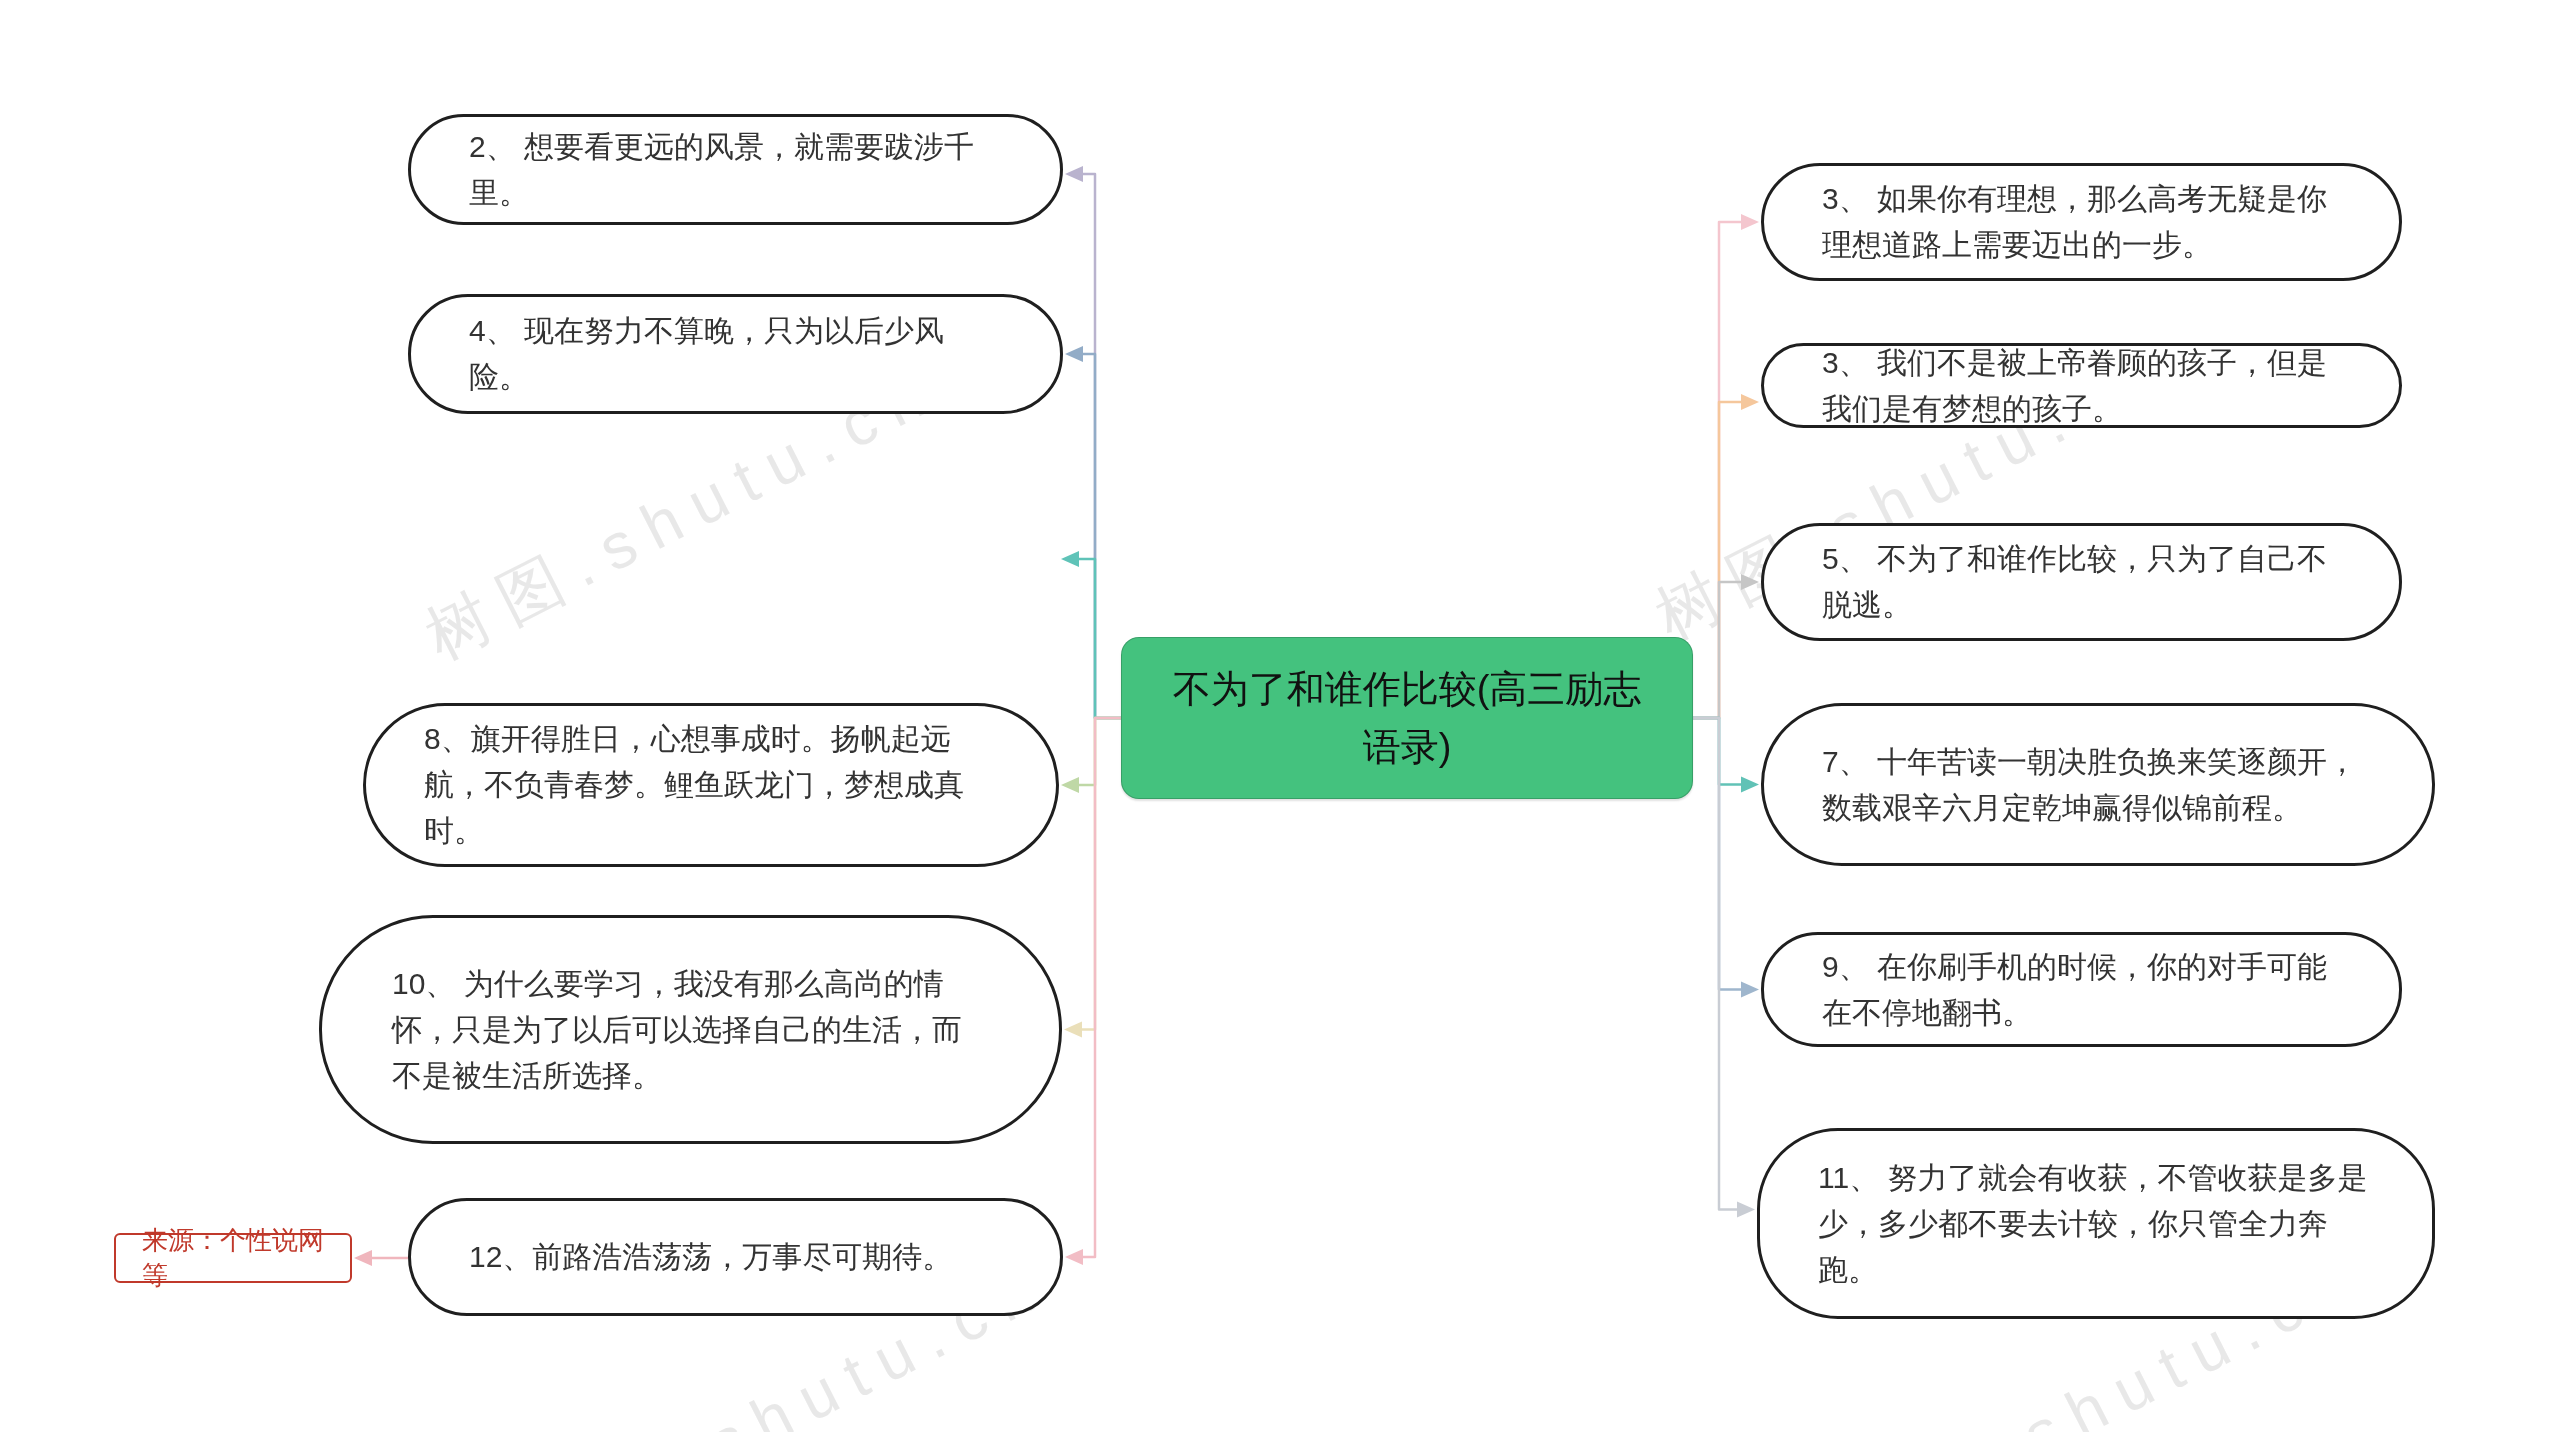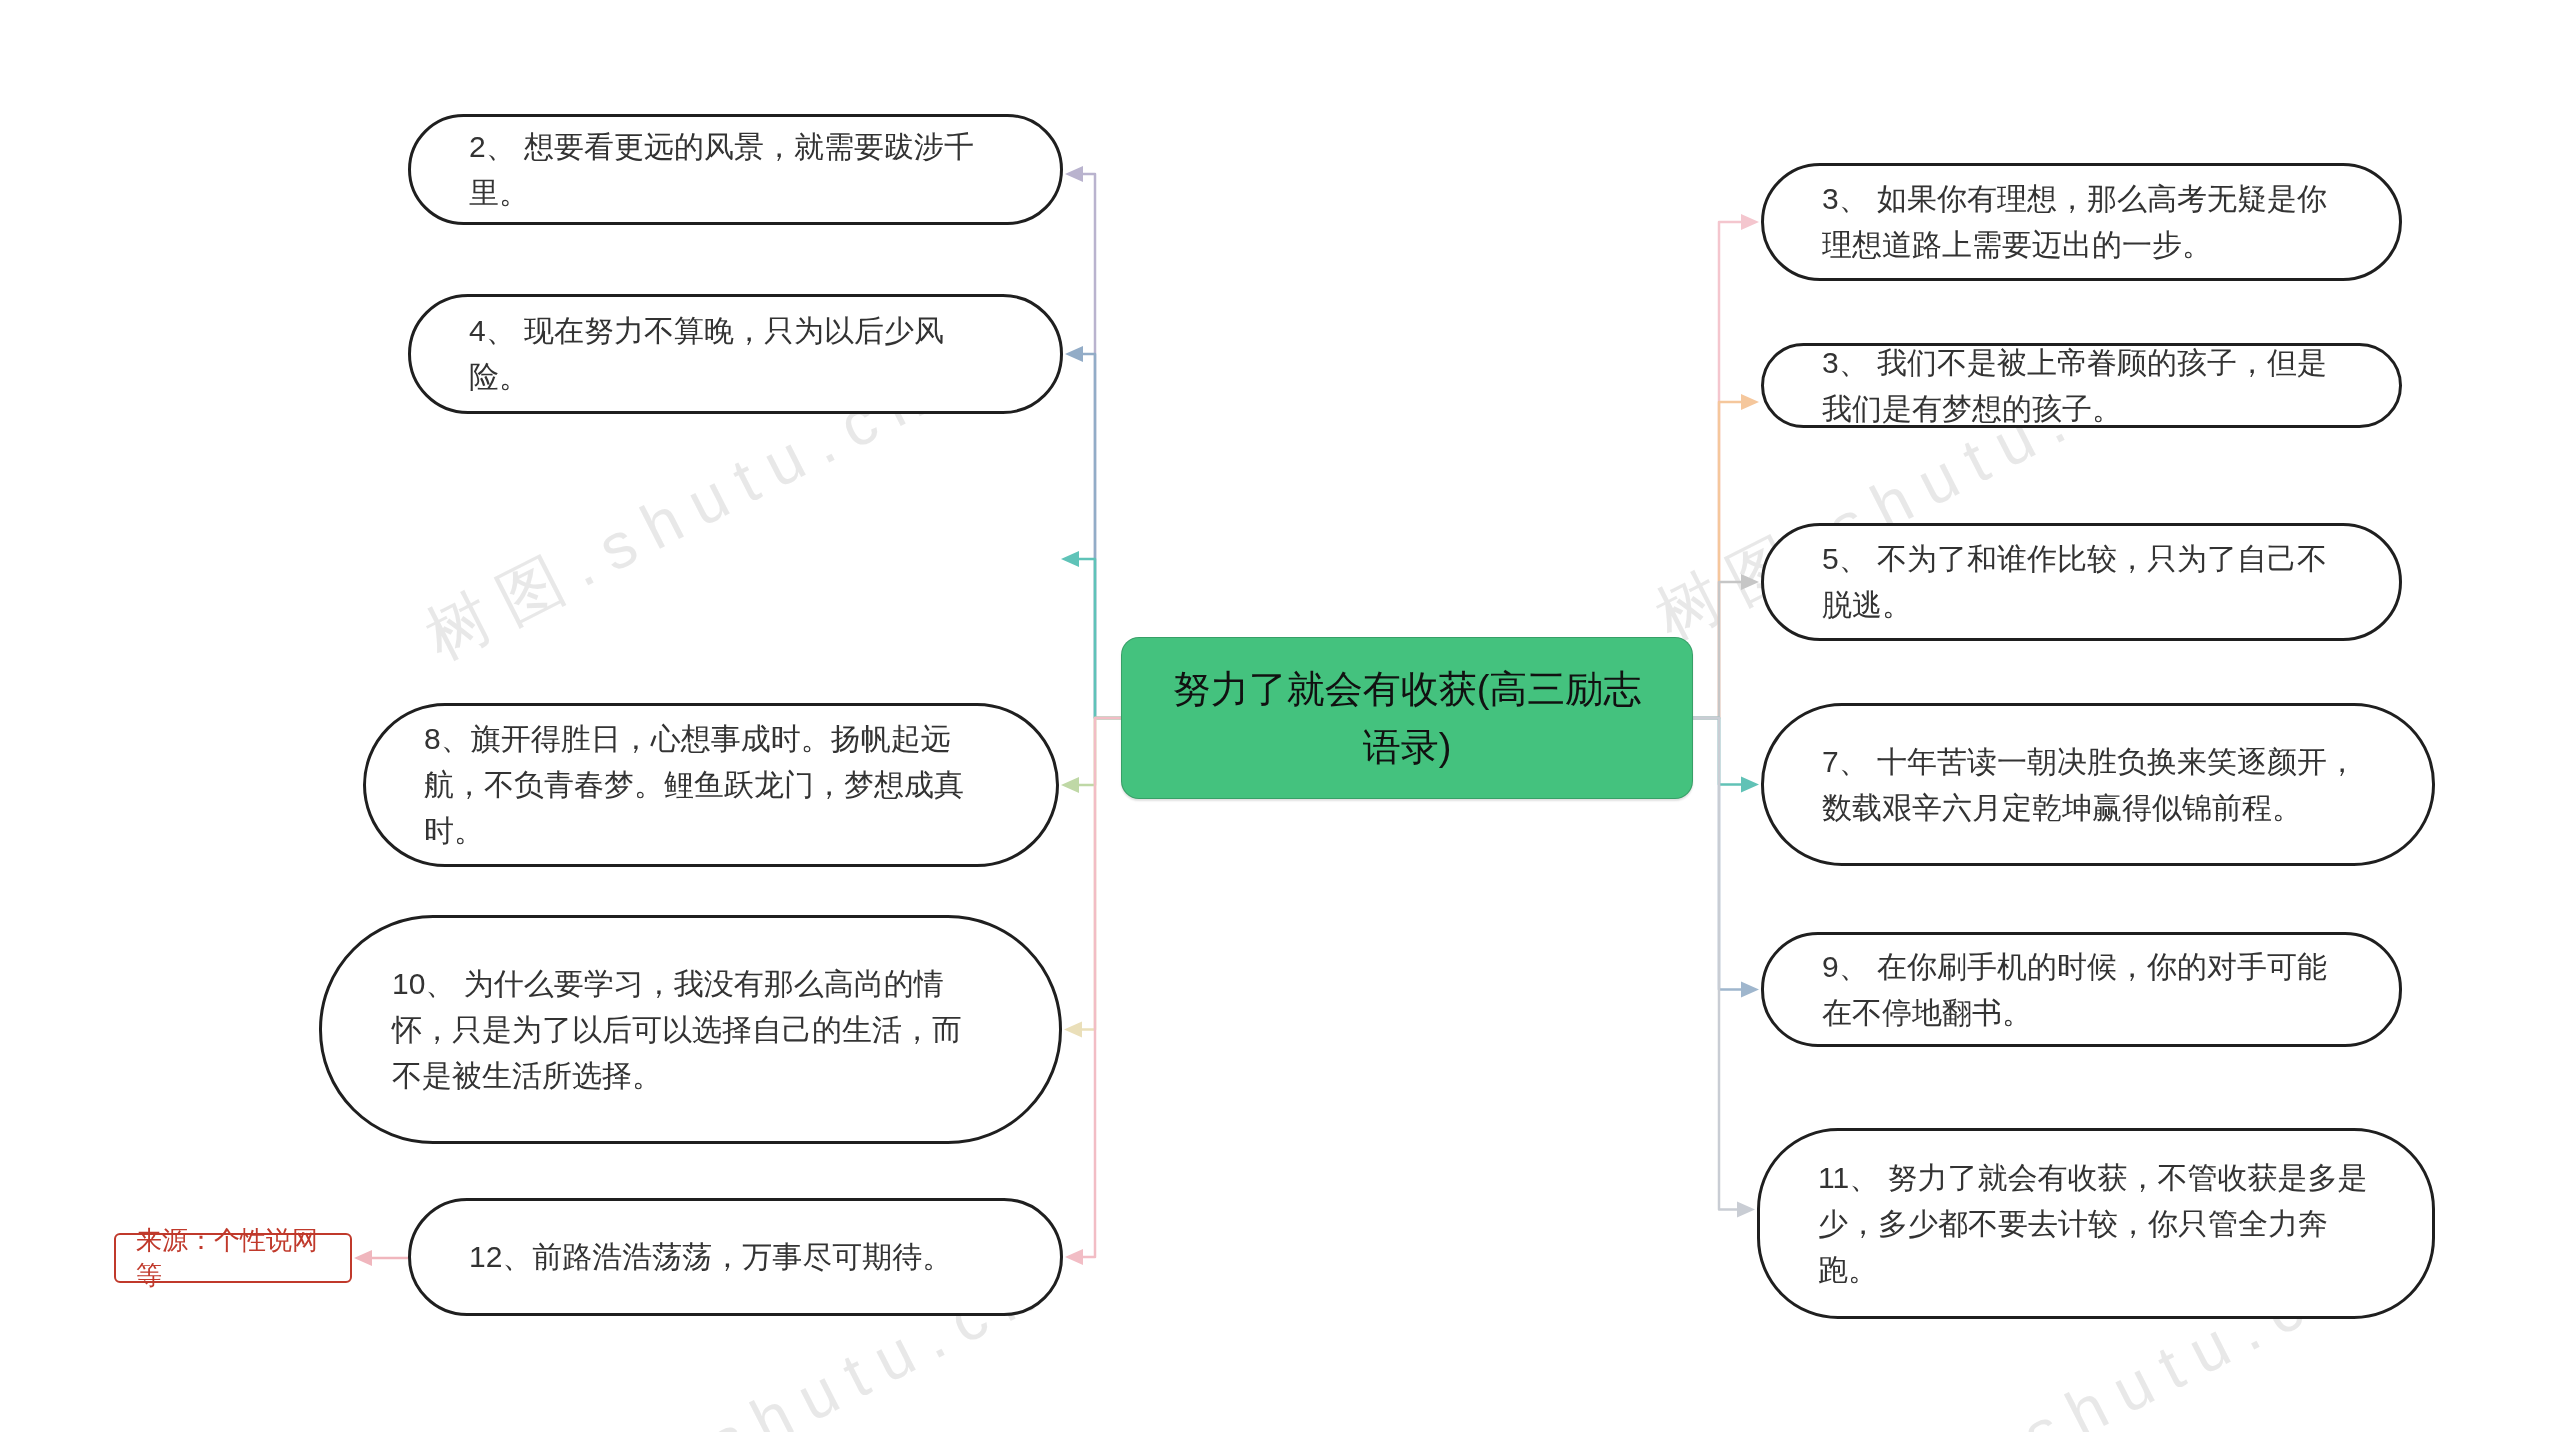--- a/index.html
+++ b/index.html
@@ -61,21 +61,21 @@
     position: absolute;
     z-index: 3;
     box-sizing: border-box;
     background: #ffffff;
     border: 2px solid #c0392b;
     border-radius: 6px;
     font-size: 26px;
     display: flex;
     align-items: center;
     justify-content: center;
-    padding: 0 20px;
+    padding: 0 26px;
   }
 </style>
 </head>
 <body>
 
 <div id="canvas">
 
   <div class="watermark" style="left:400px; top:470px;">树图.shutu.cn</div>
   <div class="watermark" style="left:1630px; top:450px;">树图.shutu.cn</div>
   <div class="watermark" style="left:510px; top:1365px;">树图.shutu.cn</div>
@@ -120,21 +120,21 @@
     <span>8、旗开得胜日，心想事成时。扬帆起远航，不负青春梦。鲤鱼跃龙门，梦想成真时。</span>
   </div>
   <div class="bubble" id="L4" style="left:319px; top:915px; width:743px; height:229px; border-radius:114px; padding:2px 70px;">
     <span>10、 为什么要学习，我没有那么高尚的情怀，只是为了以后可以选择自己的生活，而不是被生活所选择。</span>
   </div>
   <div class="bubble" id="L5" style="left:408px; top:1198px; width:655px; height:118px; border-radius:59px;">
     <span>12、前路浩浩荡荡，万事尽可期待。</span>
   </div>
 
   <div class="center-node" id="centerNode" style="left: 1121px; top: 637px; width: 572px; height: 162px; background: rgb(68, 194, 126);">
-    <span>努力了就会有收获(高三励志语录)</span>
+    <span>不为了和谁作比较(高三励志语录)</span>
   </div>
 
   <div class="bubble" id="R0" style="left:1761px; top:163px; width:641px; height:118px; border-radius:59px;">
     <span>3、 如果你有理想，那么高考无疑是你理想道路上需要迈出的一步。</span>
   </div>
   <div class="bubble" id="R1" style="left:1761px; top:343px; width:641px; height:85px; border-radius:59px;">
     <span>3、 我们不是被上帝眷顾的孩子，但是我们是有梦想的孩子。</span>
   </div>
   <div class="bubble" id="R2" style="left:1761px; top:523px; width:641px; height:118px; border-radius:59px;">
     <span>5、 不为了和谁作比较，只为了自己不脱逃。</span>

